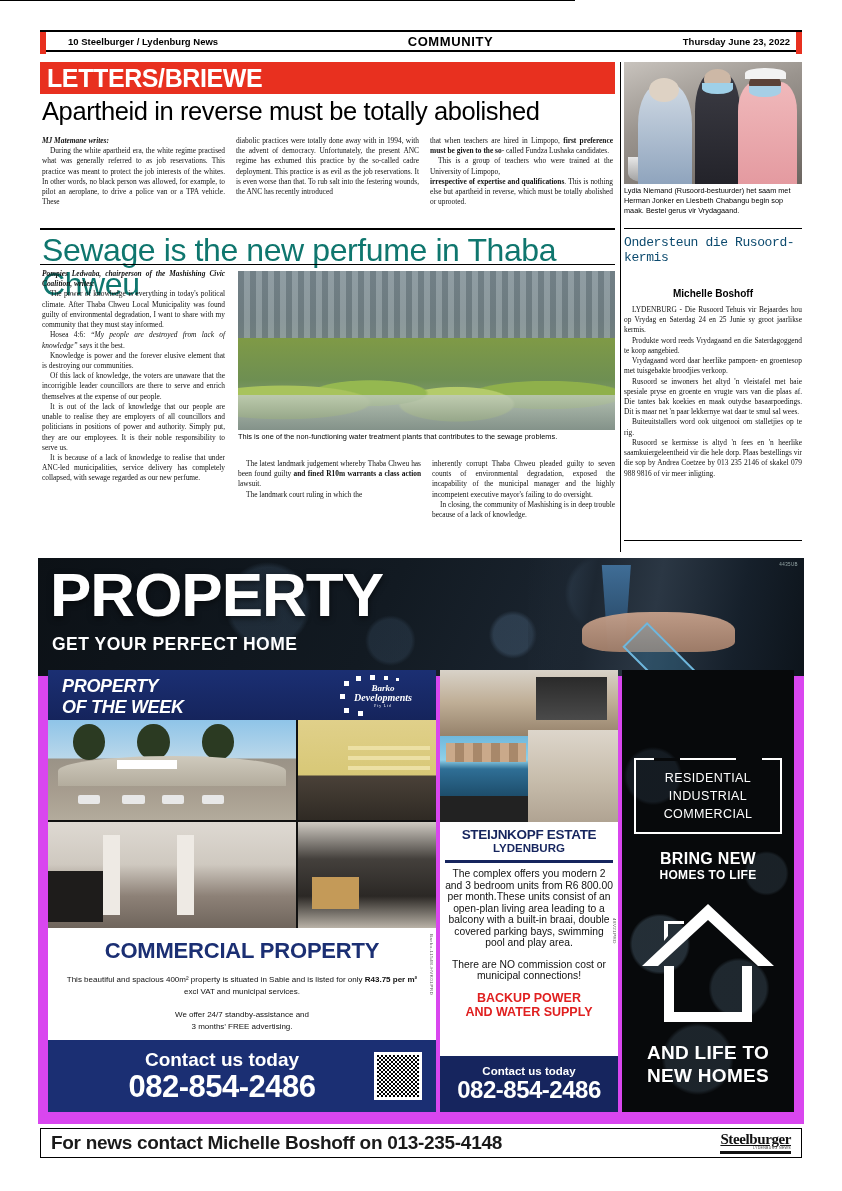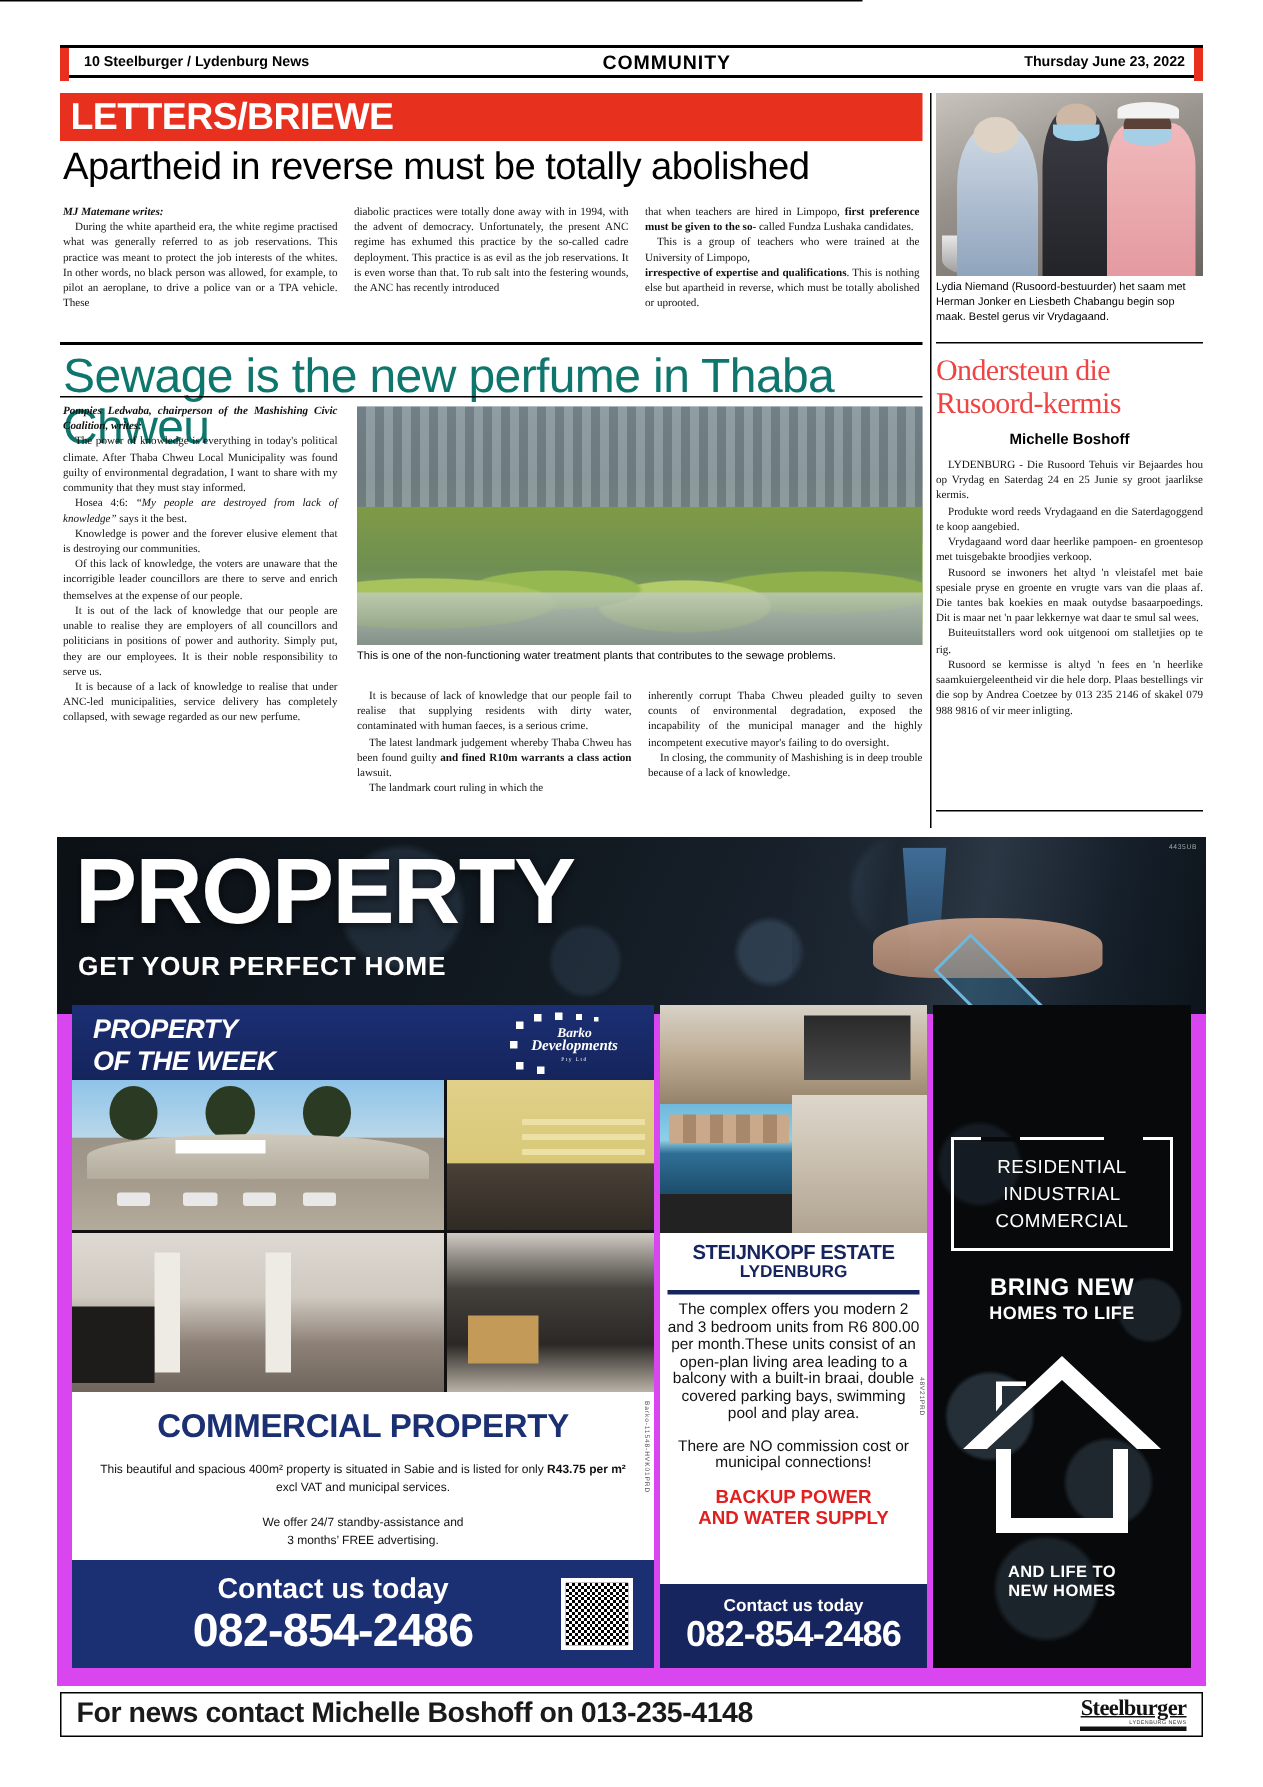--- a/index.html
+++ b/index.html
@@ -18,21 +18,21 @@
     border-top: 2px solid #000; border-bottom: 2px solid #000;
     background:#fff;
   }
   .masthead .redtick { position:absolute; width:6px; height:22px; background:#e8301f; top:0; }
   .masthead .redtick.l { left:0; }
   .masthead .redtick.r { right:0; }
   .mh-left, .mh-right {
     font-family:"Liberation Sans", sans-serif;
     font-size:9.5px; font-weight:bold; color:#000;
   }
-  .mh-left { padding-left:16px; }
+  .mh-left { padding-left:28px; }
   .mh-right { padding-right:12px; }
   .mh-center {
     font-family:"Liberation Sans", sans-serif;
     font-size:13px; font-weight:bold; letter-spacing:0.6px; color:#000;
   }
 
   
   .letters-banner {
     position:absolute; left:40px; top:62px; width:575px; height:32px;
     background:#e8301f;
@@ -143,22 +143,22 @@
   .rail-photo .pot { position:absolute; left:2%; bottom:0; width:36%; height:22%;
      background:linear-gradient(180deg,#e8e8e8,#9a9a9a); border-radius:0 0 40% 40%; }
   .rail-cap {
     position:absolute; left:624px; top:186px; width:178px;
     font-family:"Liberation Sans", sans-serif; font-size:7.3px;
     line-height:1.38; color:#000;
   }
   .rail-rule1 { position:absolute; left:624px; top:228px; width:178px; height:1px; background:#000; }
   .rail-headline {
     position:absolute; left:624px; top:236px; width:178px;
-    font-family:Liberation Serif, serif; font-size:20px;
-    line-height:1.12; color:#ef4444; letter-spacing:-0.4px;
+    font-family:Liberation Mono, monospace; font-size:13px;
+    line-height:1.12; color:#0c4a6e; letter-spacing:-0.4px;
   }
   .rail-byline {
     position:absolute; left:624px; top:288px; width:178px; text-align:center;
     font-family:"Liberation Sans", sans-serif; font-size:10px; font-weight:bold; color:#000;
   }
   .rail-body {
     position:absolute; left:624px; top:305px; width:178px;
   }
   .rail-rule2 { position:absolute; left:624px; top:540px; width:178px; height:1px; background:#000; }
 
@@ -380,21 +380,21 @@
   }
   .bring .b1 { font-family:"Liberation Sans", sans-serif; font-weight:bold;
     font-size:16px; color:#fff; letter-spacing:.3px; }
   .bring .b2 { font-family:"Liberation Sans", sans-serif; font-weight:bold;
     font-size:12px; color:#fff; letter-spacing:.3px; }
   .house-wrap { position:absolute; left:0; top:224px; width:100%; height:140px; }
   .andlife {
     position:absolute; left:0; top:372px; width:100%; text-align:center;
   }
   .andlife div { font-family:"Liberation Sans", sans-serif; font-weight:bold;
-    font-size:11px; color:#fff; letter-spacing:.3px; line-height:1.2; }
+    font-size:19px; color:#fff; letter-spacing:.3px; line-height:1.2; }
 
   
   .footer {
     position:absolute; left:40px; top:1128px; width:762px; height:30px;
     border:1.5px solid #000; background:#fff;
     display:flex; align-items:center; justify-content:space-between; padding:0 10px;
   }
   .footer .ftext {
     font-family:"Liberation Sans", sans-serif; font-weight:bold; font-size:19px;
     color:#1a1a1a; letter-spacing:-0.3px;
@@ -475,21 +475,20 @@
   <div class="a2-photo">
     <div class="reeds"></div>
     <div class="grass"></div>
     <div class="water"></div>
   </div>
   <div class="a2-cap">This is one of the non-functioning water treatment plants that contributes to the sewage problems.</div>
 
   <div class="a2-cols">
     <div class="col">
       <div class="body-text">
-        <p>It is because of lack of knowledge that our people fail to realise that supplying residents with dirty water, contaminated with human faeces, is a serious crime.</p>
         <p><span>The latest landmark judgement whereby Thaba Chweu has been found guilty </span><span class="bold-em">and fined R10m warrants a class action</span><span> lawsuit.</span></p>
         <p>The landmark court ruling in which the</p>
       </div>
     </div>
     <div class="col">
       <div class="body-text">
         <p class="noind">inherently corrupt Thaba Chweu pleaded guilty to seven counts of environmental degradation, exposed the incapability of the municipal manager and the highly incompetent executive mayor's failing to do oversight.</p>
         <p>In closing, the community of Mashishing is in deep trouble because of a lack of knowledge.</p>
       </div>
     </div>

